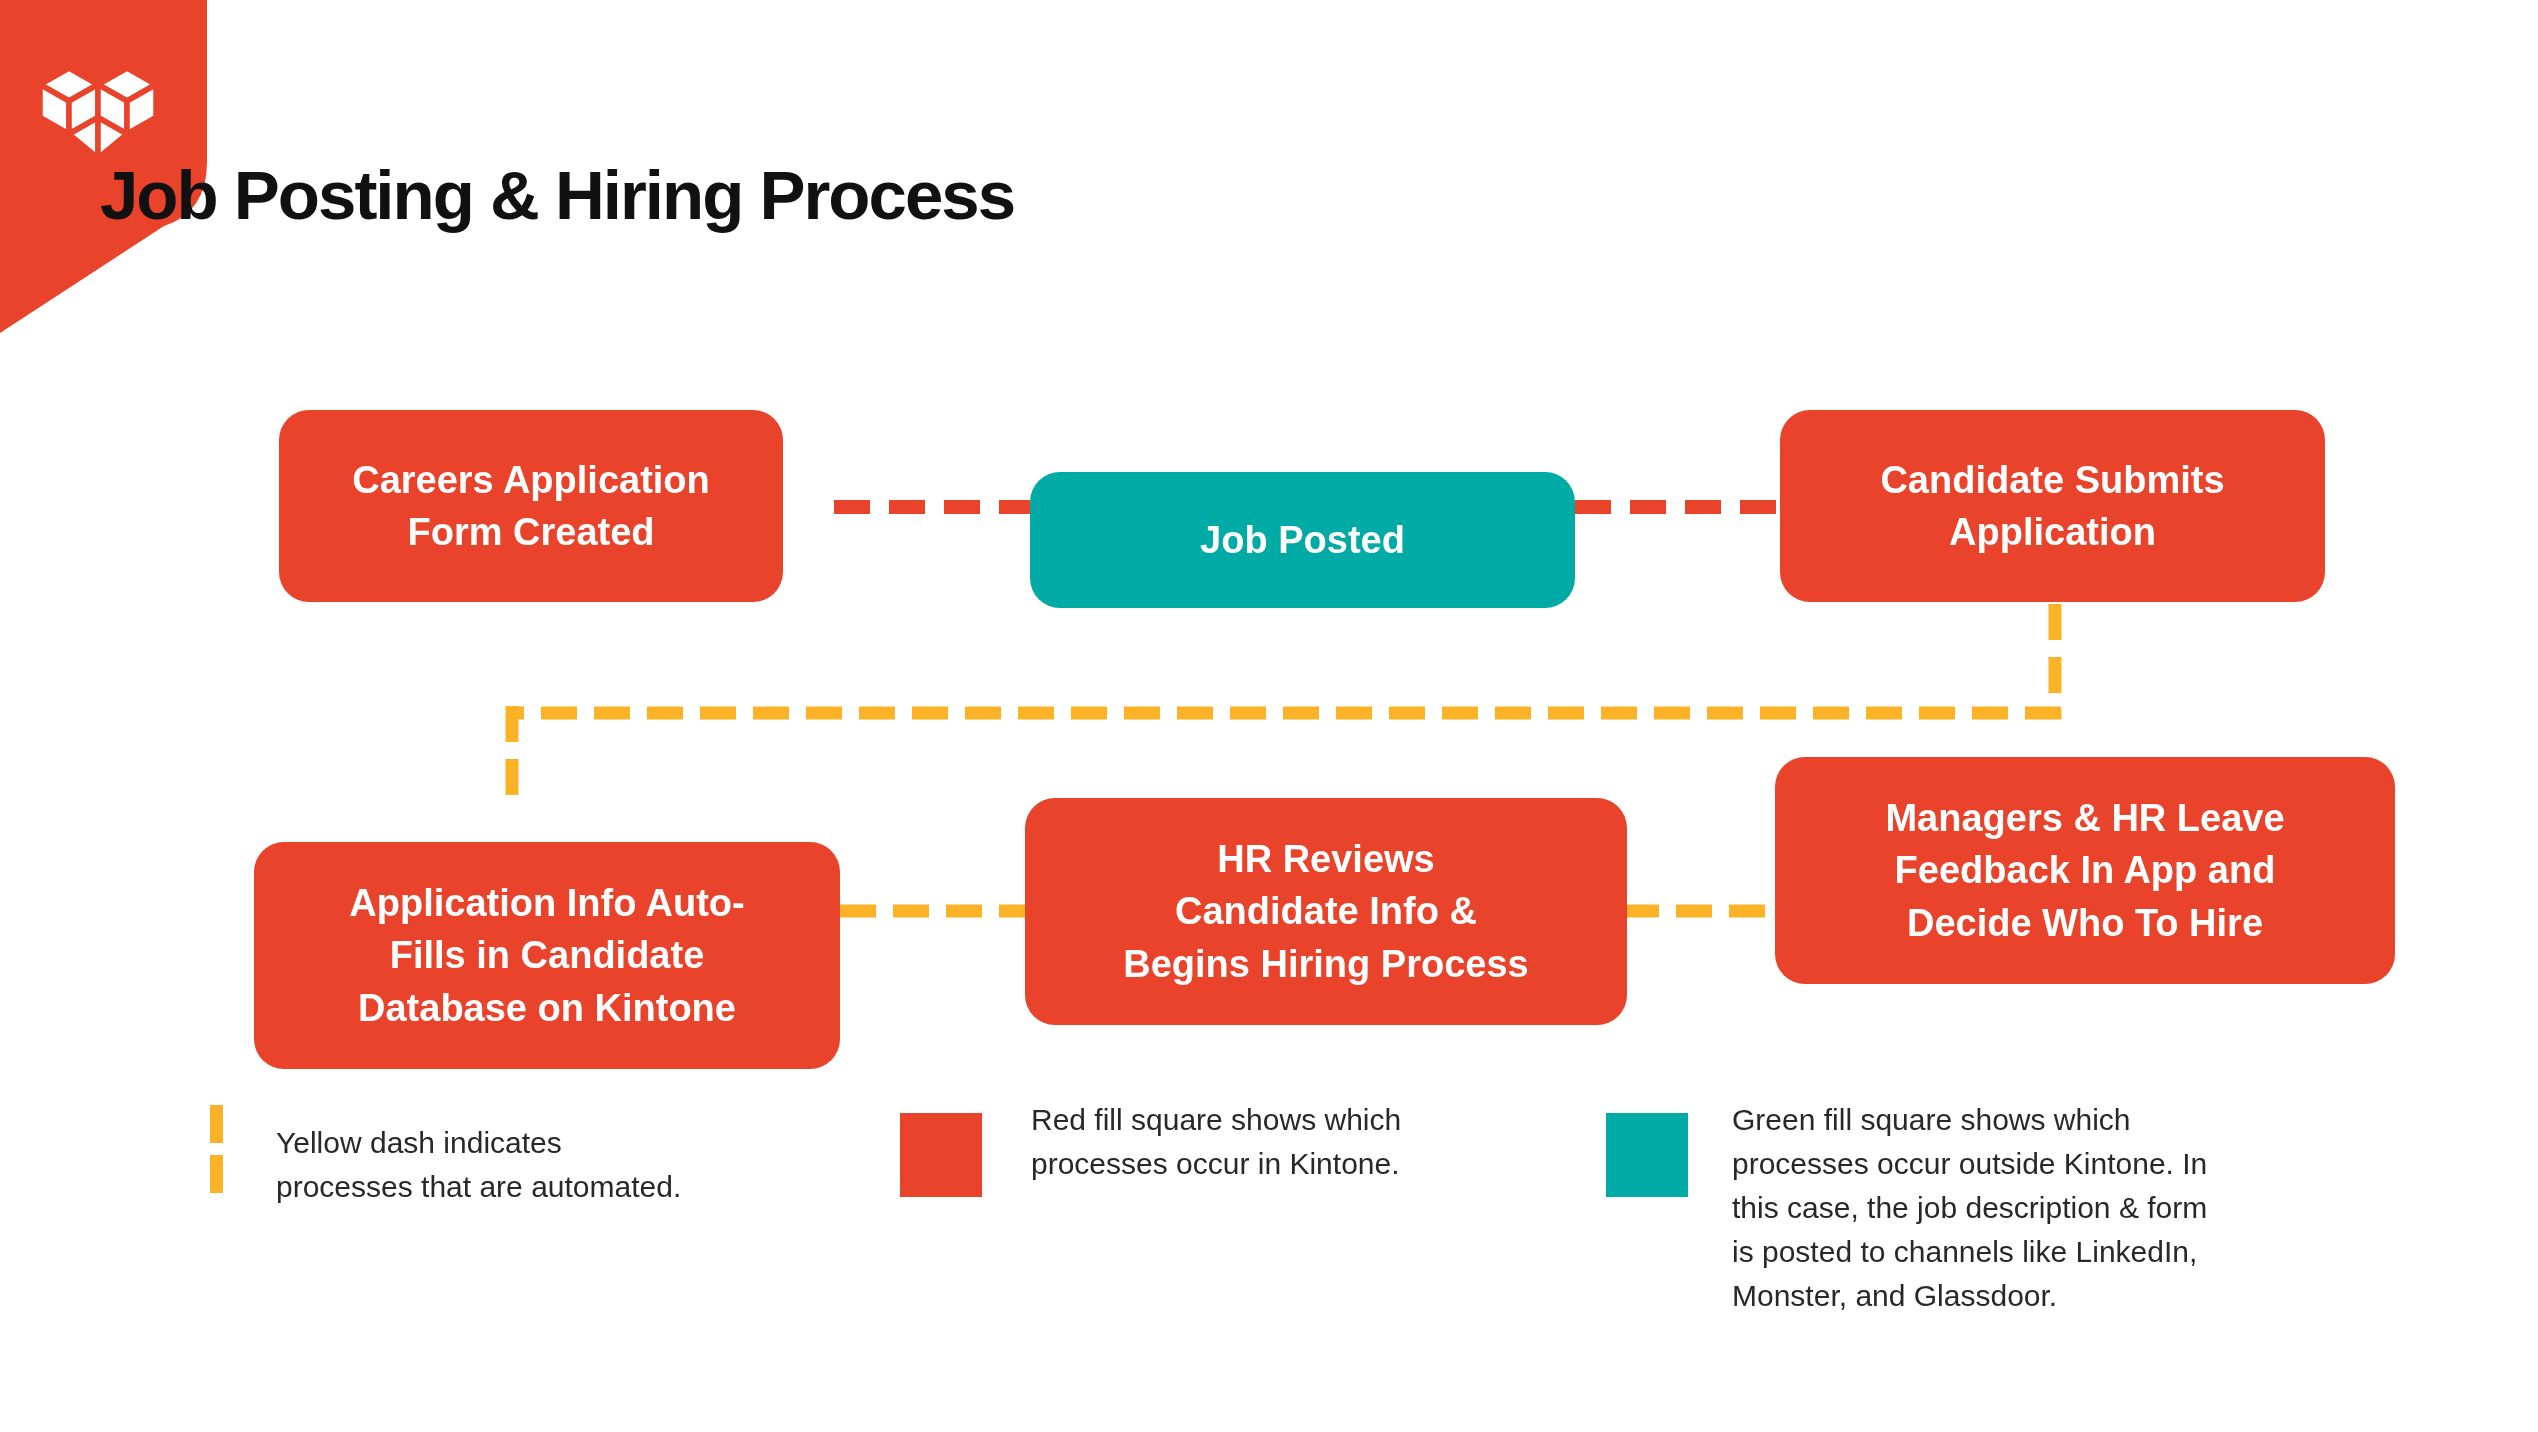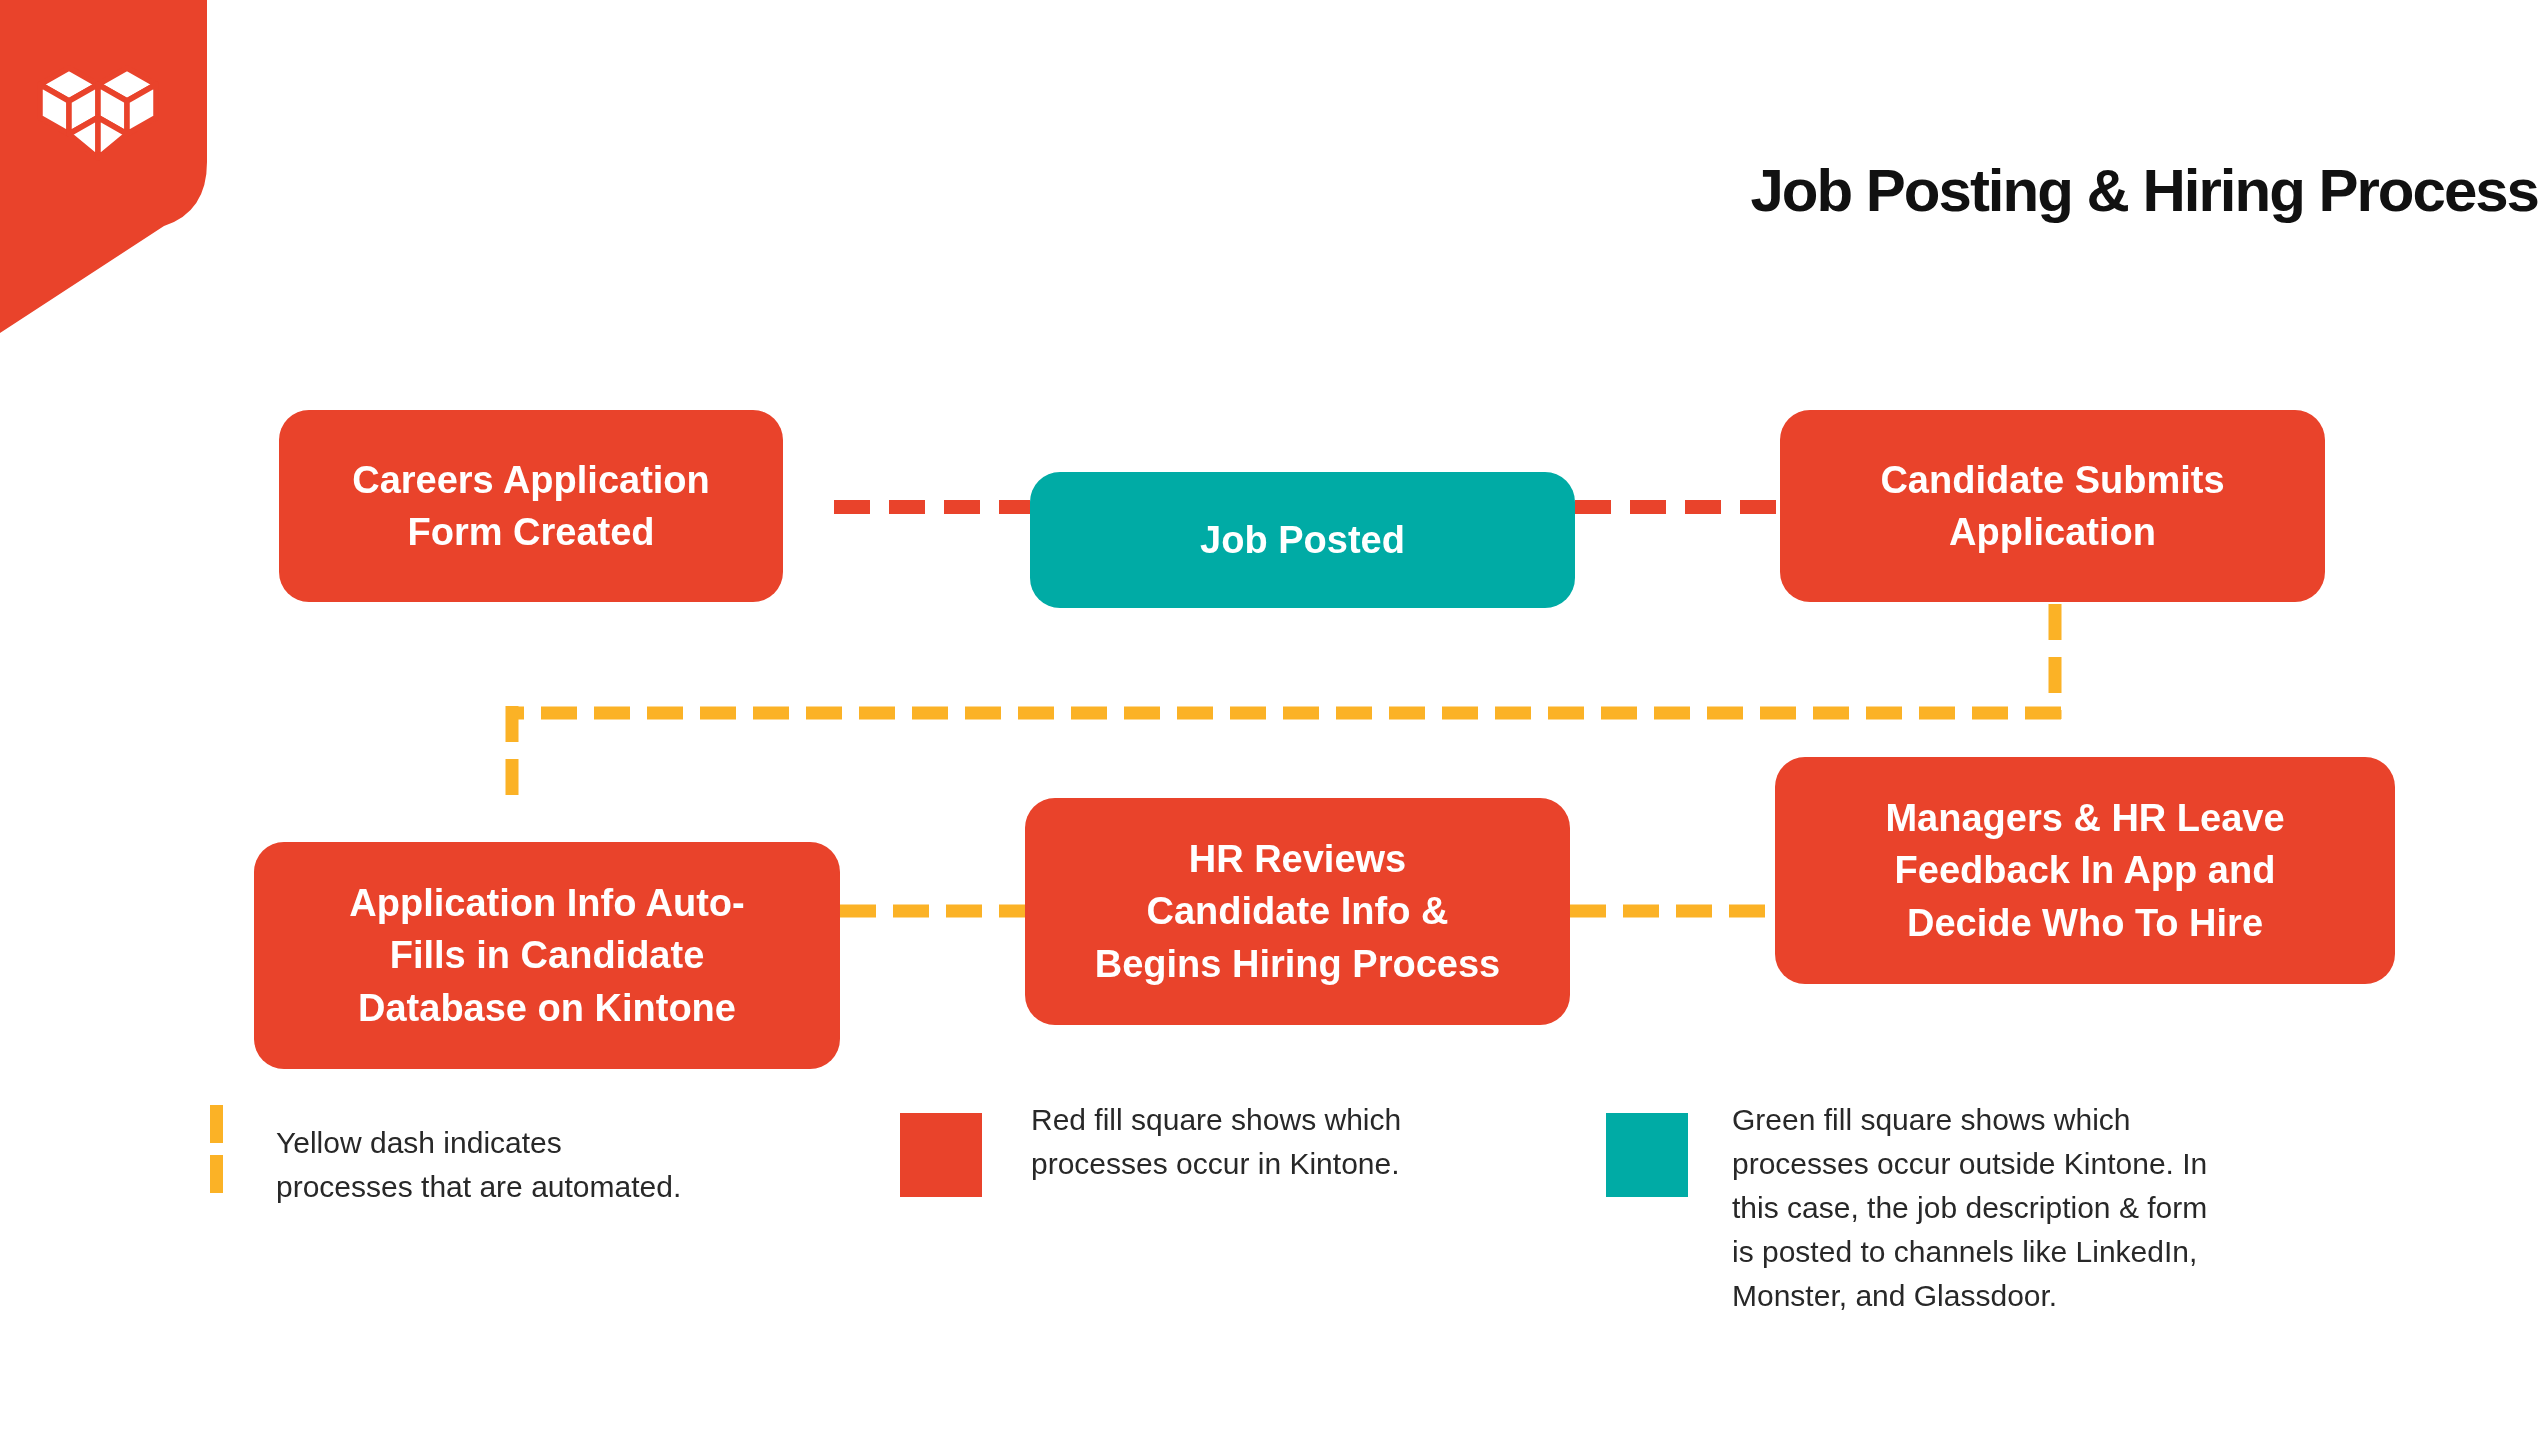--- a/index.html
+++ b/index.html
@@ -8,22 +8,22 @@
     width:2538px;height:1432px;
     background:#ffffff;
     overflow:hidden;
     font-family:"Liberation Sans","DejaVu Sans",sans-serif;
   }
   .abs{position:absolute;}
 
   
   #title{
     left:100px;right:0;top:158px;
-    text-align:right;
-    font-size:60px;
+    text-align:left;
+    font-size:69px;
     font-weight:700;
     letter-spacing:-2px;
     color:var(--title);
     line-height:1.1;
   }
 
   
   .flow-box{
     display:flex;align-items:center;justify-content:center;
     border-radius:30px;
@@ -34,21 +34,21 @@
     white-space:pre-line;
   }
   .box-red{background:var(--red);}
   .box-teal{background:var(--teal);margin-top:32px;}
 
   #box-r1c1{left:279px;top:410px;width:504px;height:192px;}
   #box-r1c2{left:1030px;top:440px;width:545px;height:136px;}
   #box-r1c3{left:1780px;top:410px;width:545px;height:192px;}
 
   #box-r2c1{left:254px;top:798px;width:586px;height:227px;margin-top:44px;}
-  #box-r2c2{left:1025px;top:798px;width:545px;height:227px;}
+  #box-r2c2{left:1025px;top:798px;width:602px;height:227px;}
   #box-r2c3{left:1775px;top:757px;width:620px;height:227px;}
 
   
   #connectors{left:0;top:0;width:2538px;height:1432px;pointer-events:none;}
   .red-dash{stroke:var(--red);stroke-width:14;stroke-dasharray:36 19;fill:none;}
   .yellow-dash{stroke:var(--yellow);stroke-width:13;stroke-dasharray:36 17;fill:none;}
 
   
   .legend-text{
     font-size:30px;

